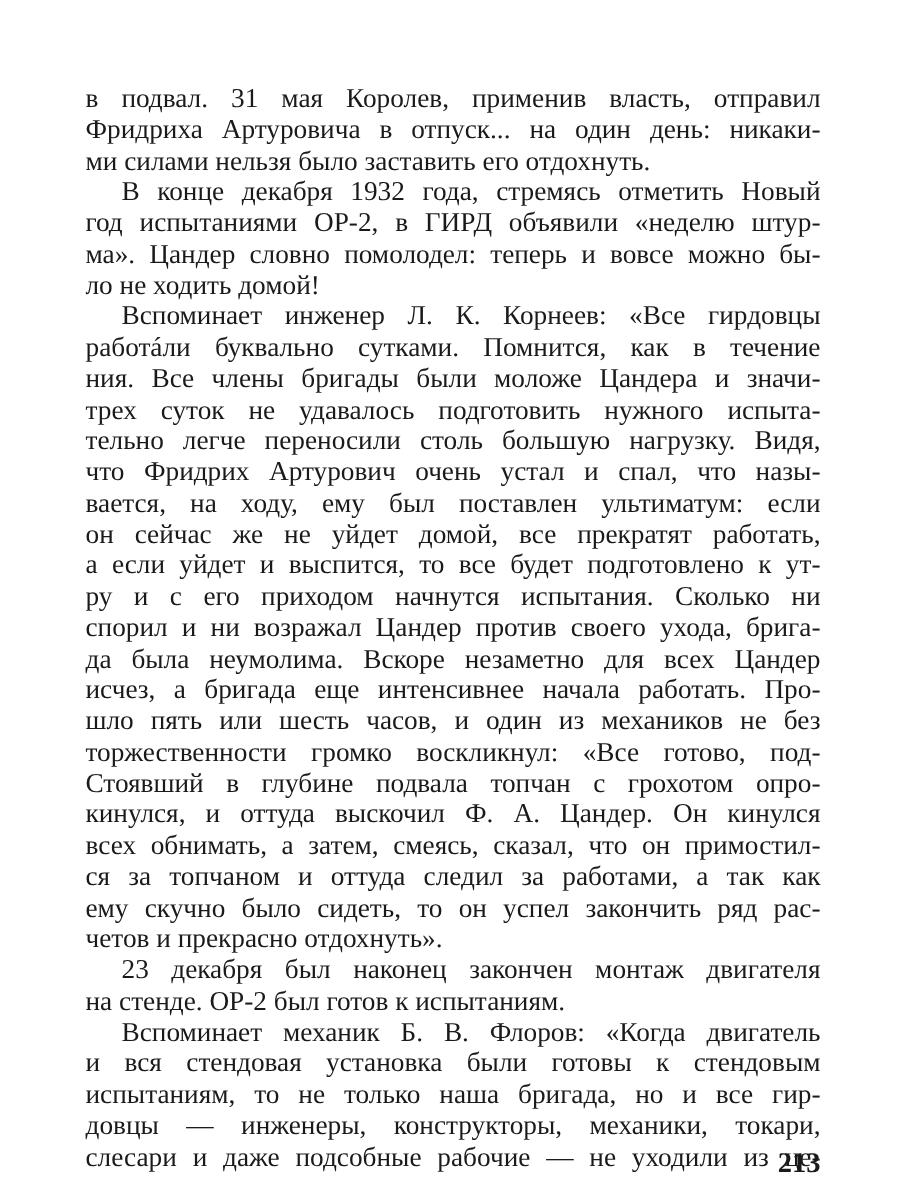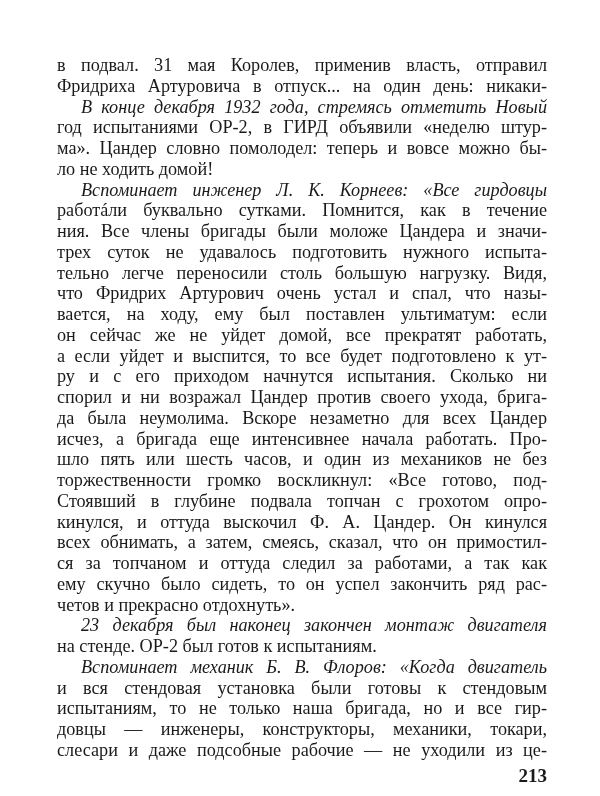--- a/index.html
+++ b/index.html
@@ -7,33 +7,34 @@
   .page {
     position: absolute; left: 57px; top: 55px; width: 490px;
     font-family: "Liberation Serif", "DejaVu Serif", serif;
     font-size: 18.2px; line-height: 20.75px; color: #1a1a1a;
   }
   .line {
     display: block; white-space: nowrap; text-align: justify;
     text-align-last: justify; height: 20.75px;
   }
   .line.last { text-align-last: left; }
-  .line.indent { padding-left: 24px; font-style: italic; }
+  .line.indent { padding-left: 24px; }
   .page-number {
     position: absolute; left: 497px; top: 765px; width: 50px; text-align: right;
     font-family: "Liberation Serif", "DejaVu Serif", serif;
     font-size: 19px; font-weight: bold; color: #1a1a1a;
   }
 </style>
 </head>
 <body>
 
 <div class="page" id="page-body">
     <span class="line">в подвал. 31 мая Королев, применив власть, отправил</span>
     <span class="line">Фридриха Артуровича в отпуск... на один день: никаки-</span>
+    <span class="line last">ми силами нельзя было заставить его отдохнуть.</span>
     <span class="line indent">В конце декабря 1932 года, стремясь отметить Новый</span>
     <span class="line">год испытаниями ОР-2, в ГИРД объявили «неделю штур-</span>
     <span class="line">ма». Цандер словно помолодел: теперь и вовсе можно бы-</span>
     <span class="line last">ло не ходить домой!</span>
     <span class="line indent">Вспоминает инженер Л. К. Корнеев: «Все гирдовцы</span>
     <span class="line">работáли буквально сутками. Помнится, как в течение</span>
     <span class="line">ния. Все члены бригады были моложе Цандера и значи-</span>
     <span class="line">трех суток не удавалось подготовить нужного испыта-</span>
     <span class="line">тельно легче переносили столь большую нагрузку. Видя,</span>
     <span class="line">что Фридрих Артурович очень устал и спал, что назы-</span>

